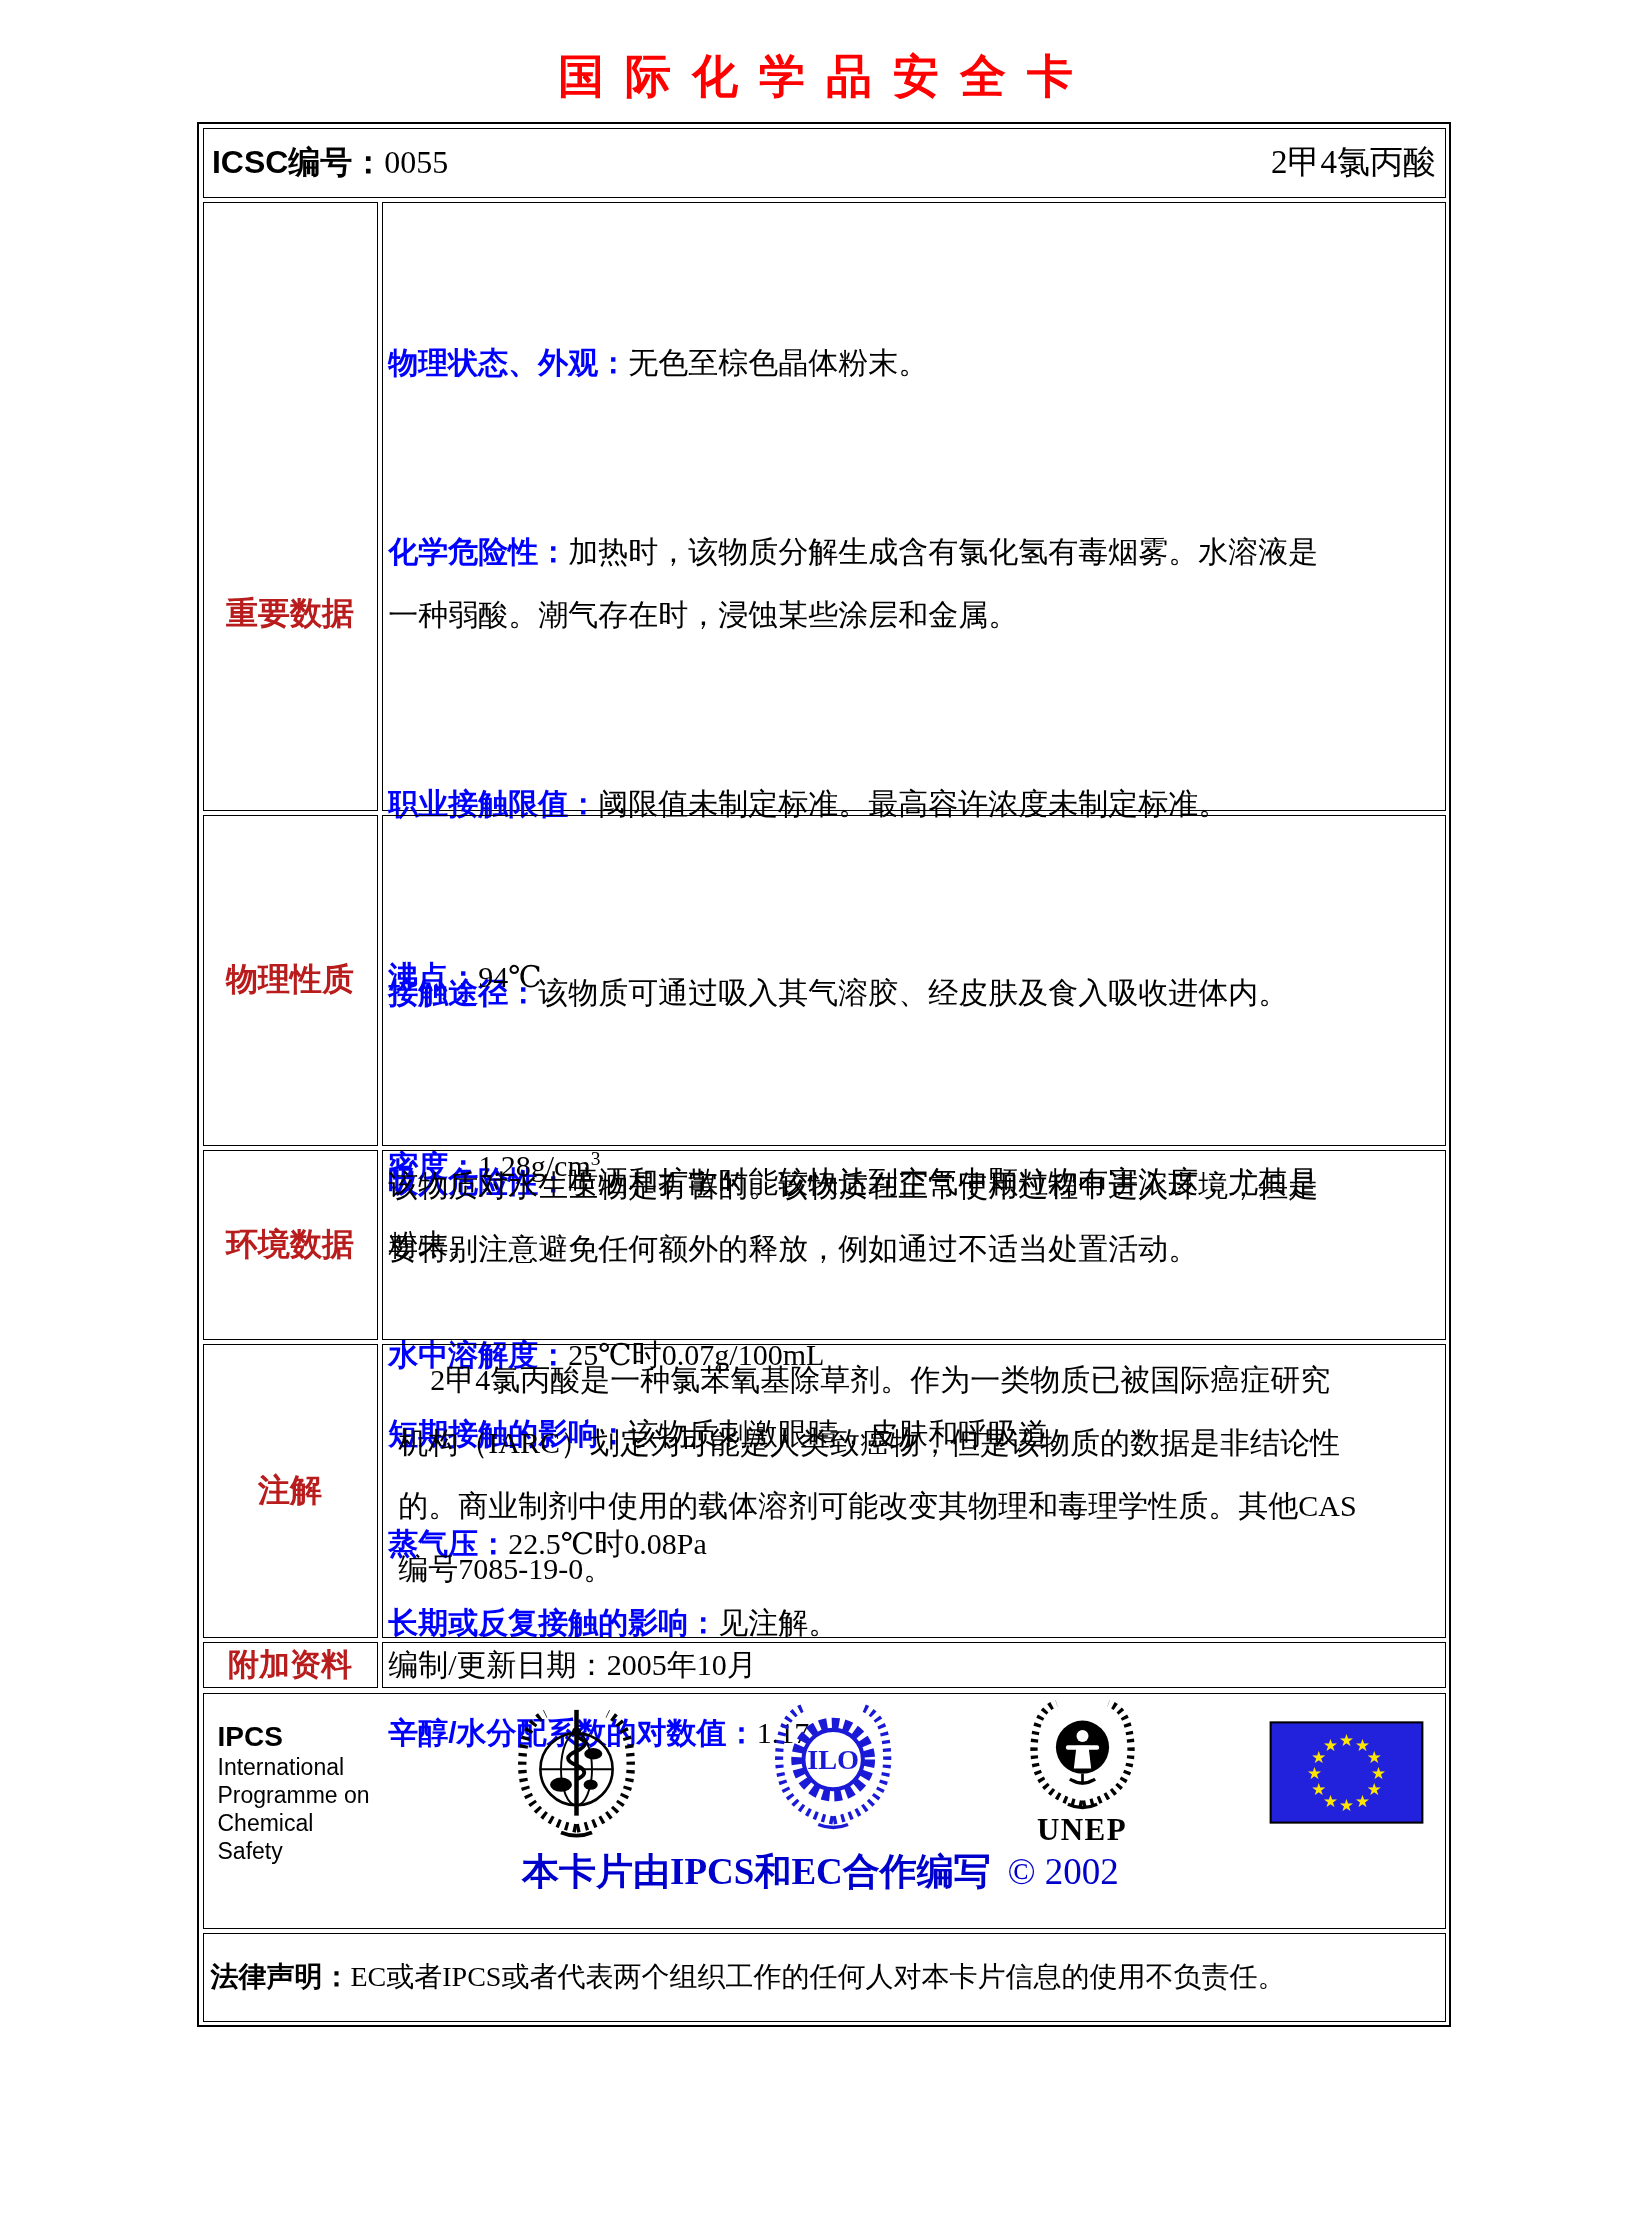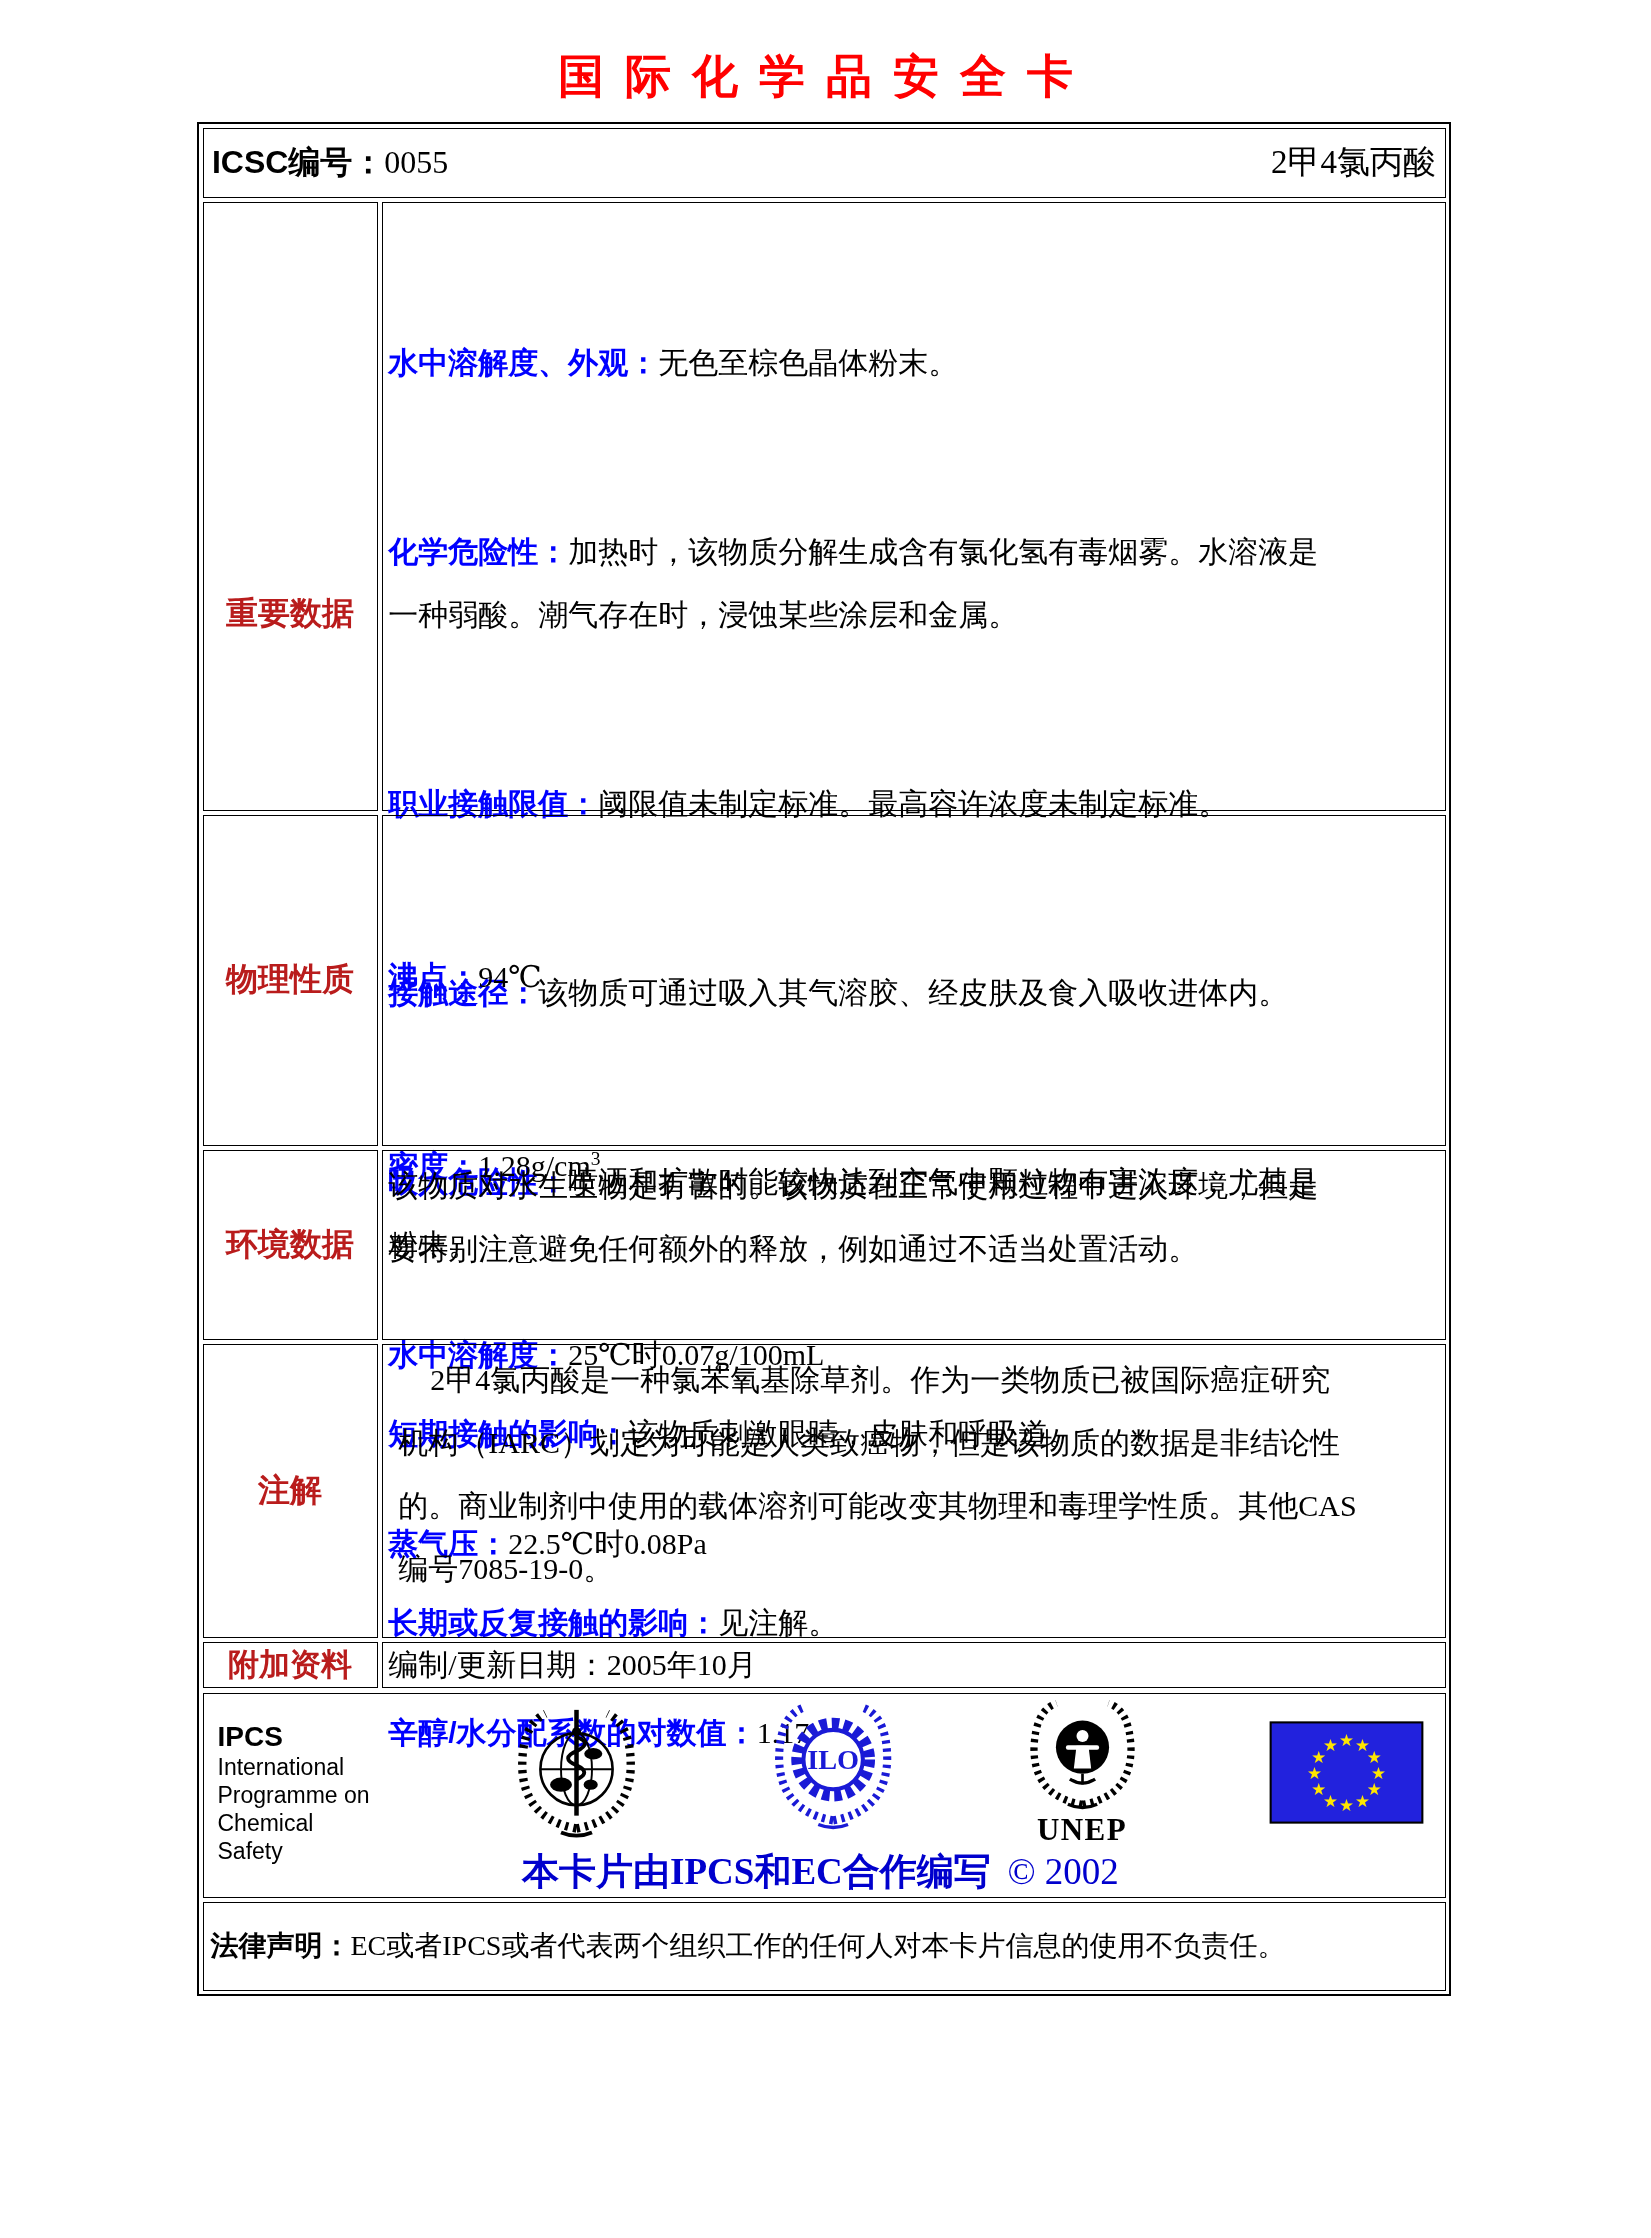--- a/index.html
+++ b/index.html
@@ -51,21 +51,21 @@
   .r5{height:46px;}
   .r5 .label-cell{font-size:31px;}
   .r5 .content-cell{display:flex;align-items:center;line-height:normal;padding-top:0;}
   .lbl{
     color:#0000ff;font-weight:bold;
     font-family:"Liberation Sans","DejaVu Sans",sans-serif;
   }
   .notes-text{text-indent:32px;display:block;margin-left:10px;}
   sup{font-size:19.5px;line-height:0;}
   
-  .logos-box{height:205px;padding:5.6px 21px 0 14px;}
+  .logos-box{height:236px;padding:5.6px 21px 0 14px;}
   .logos-row{display:flex;justify-content:space-between;align-items:flex-start;height:145px;}
   .ipcs-block{margin-top:21px;width:164px;font-family:"Liberation Sans","DejaVu Sans",sans-serif;}
   .ipcs-abbr{font-weight:bold;font-size:28px;line-height:33px;}
   .ipcs-line{font-size:23px;line-height:28px;}
   .logo-wrap{display:flex;flex-direction:column;align-items:center;}
   .unep-text{font-family:"Liberation Serif","DejaVu Serif",serif;font-weight:bold;font-size:31px;letter-spacing:1.4px;margin-top:-4.2px;}
   .eu-wrap{margin-top:22px;}
   .caption-line{
     text-align:center;font-size:37px;color:#0000cd;margin-top:2.8px;
   }
@@ -90,21 +90,21 @@
   <div class="box mb header-box">
     <div>
       <span class="blue-label">ICSC编号：</span><span>0055</span>
     </div>
     <div class="chem-name">2甲4氯丙酸</div>
   </div>
 
   <div class="trow mb r1">
     <div class="label-cell label-low">重要数据</div>
     <div class="content-cell">
-      <div><span class="lbl">水中溶解度、外观：</span><span>无色至棕色晶体粉末。</span></div>
+      <div><span class="lbl">物理状态、外观：</span><span>无色至棕色晶体粉末。</span></div>
       <div><span class="lbl">化学危险性：</span><span>加热时，该物质分解生成含有氯化氢有毒烟雾。水溶液是
 一种弱酸。潮气存在时，浸蚀某些涂层和金属。</span></div>
       <div><span class="lbl">职业接触限值：</span><span>阈限值未制定标准。最高容许浓度未制定标准。</span></div>
       <div><span class="lbl">接触途径：</span><span>该物质可通过吸入其气溶胶、经皮肤及食入吸收进体内。</span></div>
       <div><span class="lbl">吸入危险性：</span><span>喷洒和扩散时能较快达到空气中颗粒物有害浓度，尤其是
 粉末。</span></div>
       <div><span class="lbl">短期接触的影响：</span><span>该物质刺激眼睛，皮肤和呼吸道。</span></div>
       <div><span class="lbl">长期或反复接触的影响：</span><span>见注解。</span></div>
     </div>
   </div>

